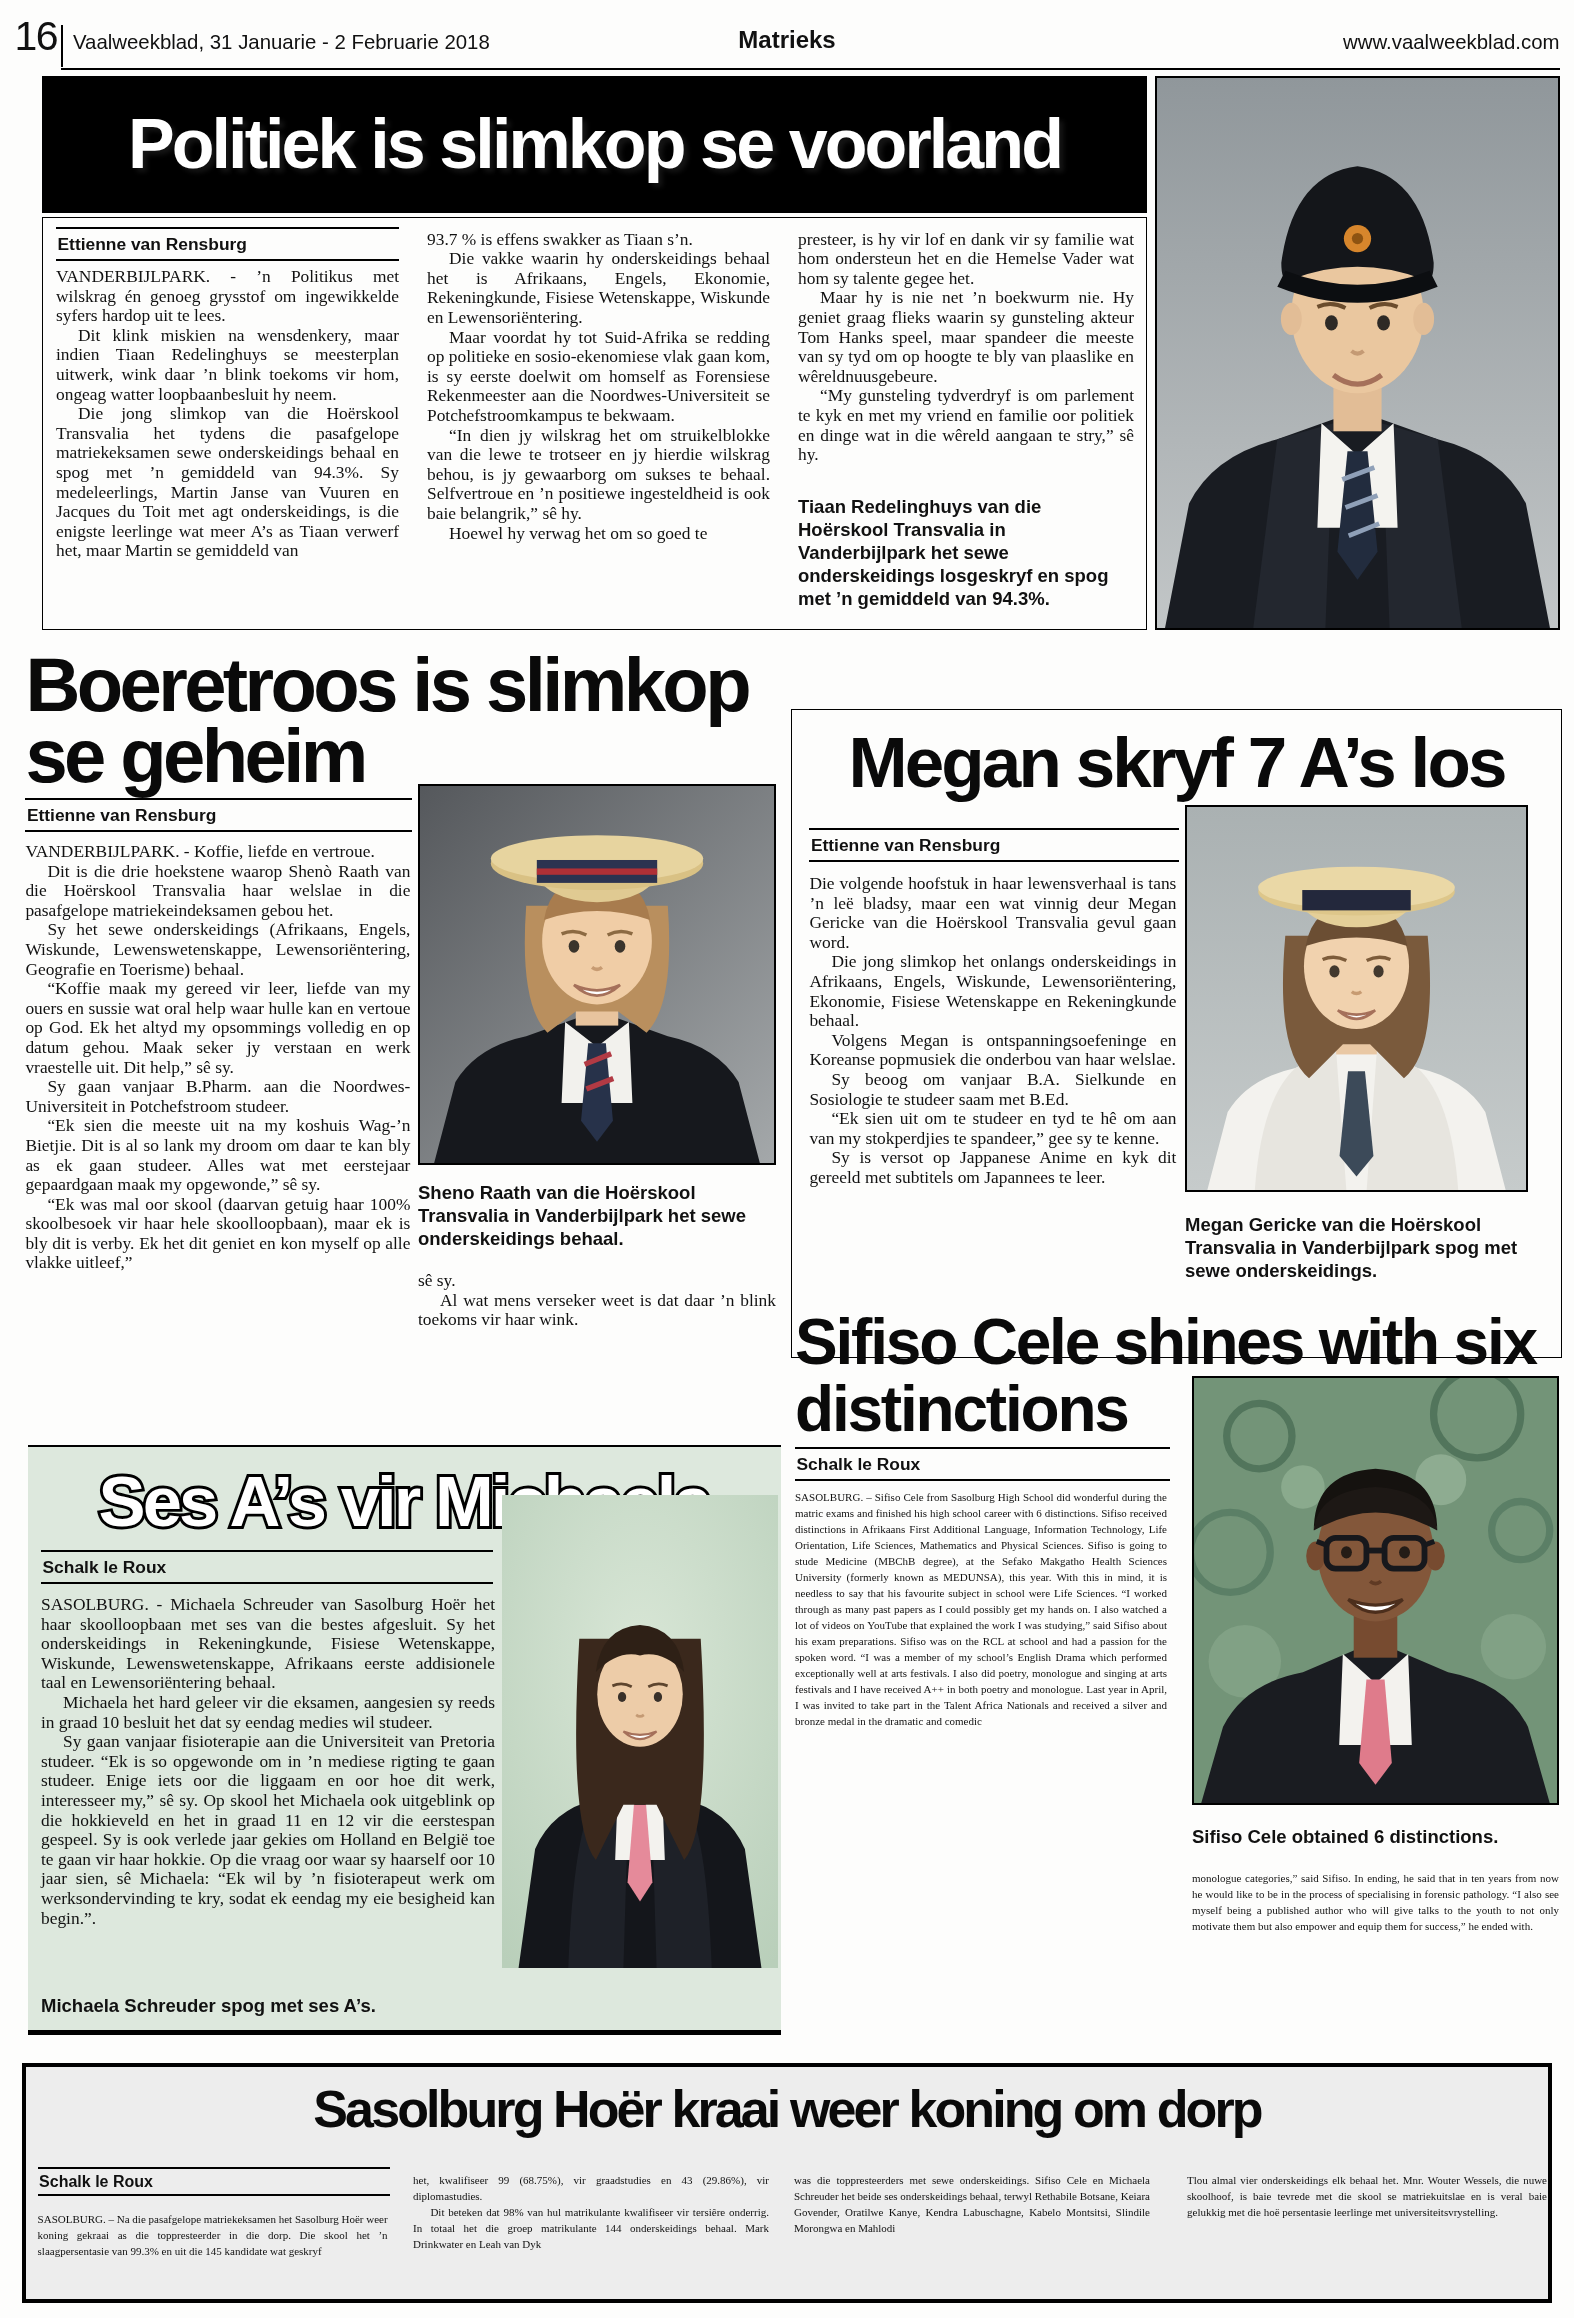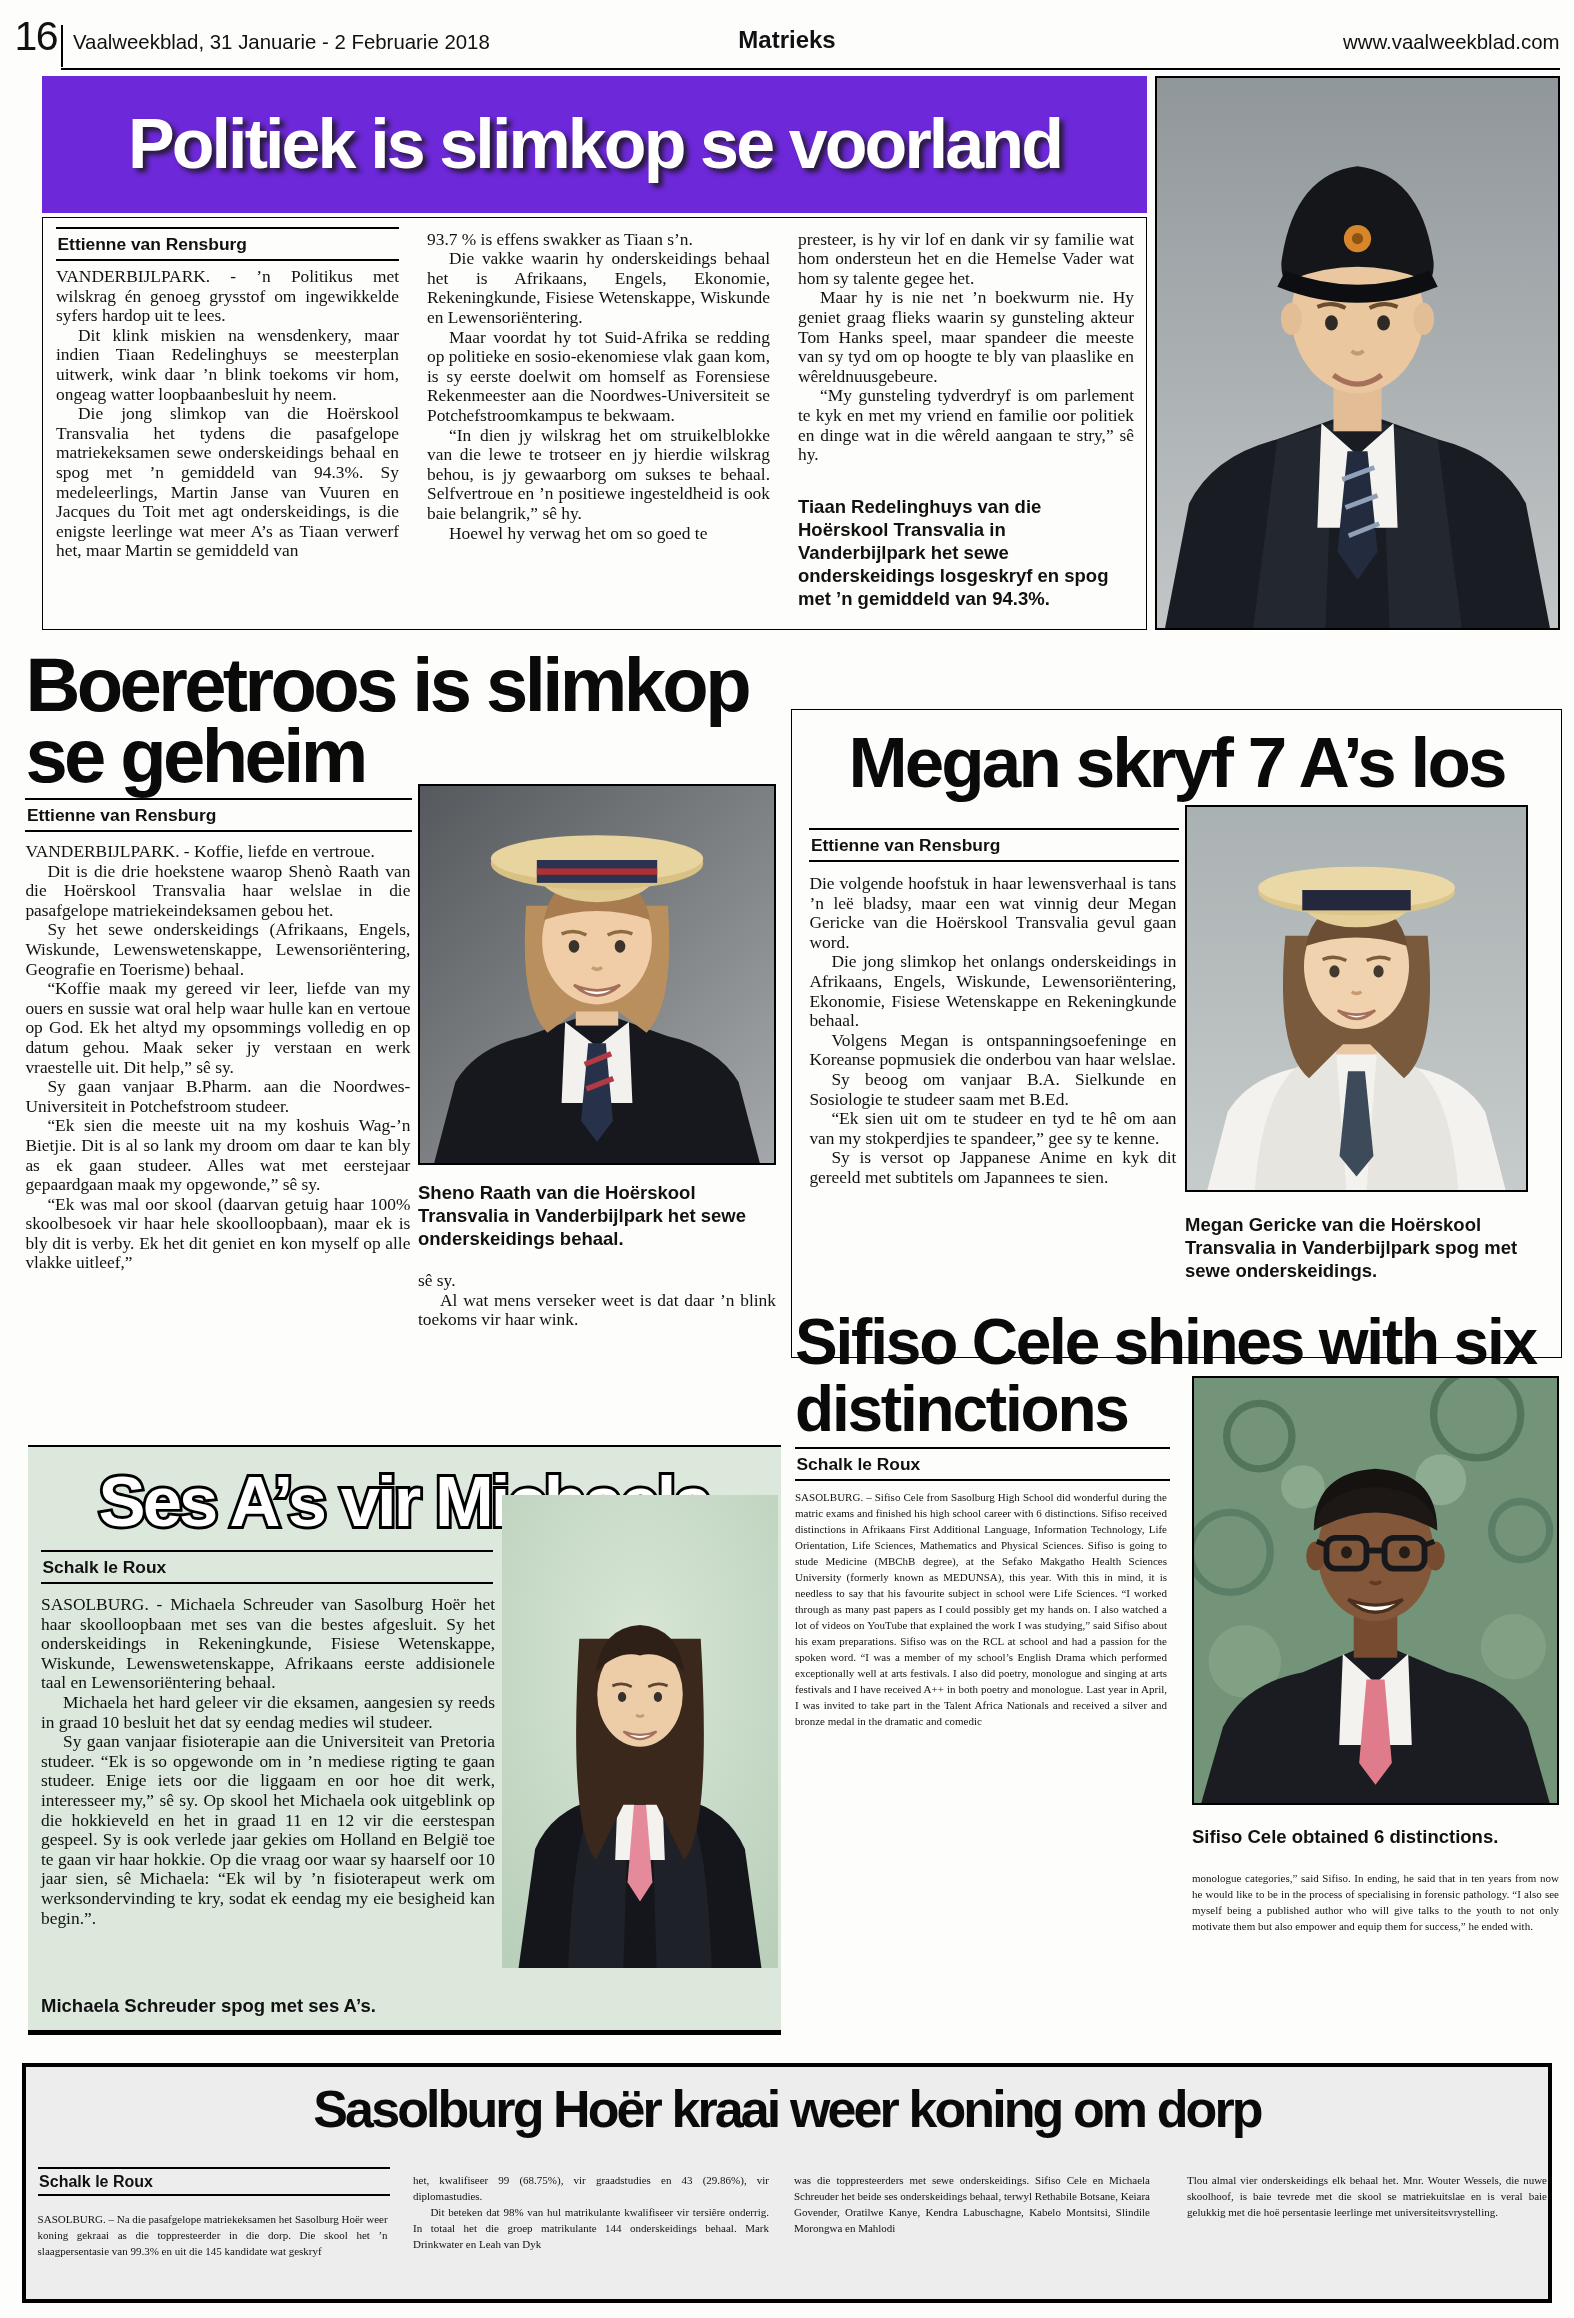--- a/index.html
+++ b/index.html
@@ -41,21 +41,21 @@
 
 <div class="page">
 
   <div class="abs pagenum" style="left:14.5px; top:13px;">16</div>
   <div class="abs rule" style="left:61px; top:25px; width:2.2px; height:42px;"></div>
   <div class="abs masthead" style="left:73px; top:30.5px;">Vaalweekblad, 31 Januarie - 2 Februarie 2018</div>
   <div class="abs section-lbl" style="left:0; top:26px; width:1574px; text-align:center;">Matrieks</div>
   <div class="abs website" style="right:14.5px; top:30.5px;">www.vaalweekblad.com</div>
   <div class="abs rule" style="left:61px; top:68px; width:1499px; height:2.2px;"></div>
 
-  <div class="abs" style="left:42px; top:76px; width:1105px; height:137px; background:#6d28d9;">
+  <div class="abs" style="left:42px; top:76px; width:1105px; height:137px; background:#000000;">
     <div class="headline banner-title" style="font-size:70px; line-height:137px; text-align:center;">Politiek is slimkop se voorland</div>
   </div>
   <div class="abs" style="left:42px; top:217px; width:1105px; height:413px; border:1.5px solid #000; box-sizing:border-box;">
     <div class="abs" style="left:13px; top:8.7px; width:343px;">
       <div class="byline">Ettienne van Rensburg</div>
       <div class="serif-body" style="margin-top:5.8px;">
           <p>VANDERBIJLPARK. - ’n Politikus met wilskrag én genoeg grysstof om ingewikkelde syfers hardop uit te lees.</p>
           <p>Dit klink miskien na wensdenkery, maar indien Tiaan Redelinghuys se meesterplan uitwerk, wink daar ’n blink toekoms vir hom, ongeag watter loopbaanbesluit hy neem.</p>
           <p>Die jong slimkop van die Hoërskool Transvalia het tydens die pasafgelope matriekeksamen sewe onderskeidings behaal en spog met ’n gemiddeld van 94.3%. Sy medeleerlings, Martin Janse van Vuuren en Jacques du Toit met agt onderskeidings, is die enigste leerlinge wat meer A’s as Tiaan verwerf het, maar Martin se gemiddeld van</p>
         </div>
@@ -163,21 +163,21 @@
 
   <div class="abs" style="left:791px; top:709px; width:771px; height:649px; border:1.5px solid #000; box-sizing:border-box;">
     <div class="headline" style="font-size:71px; line-height:80px; text-align:center; margin-top:13px;">Megan skryf 7 A’s los</div>
     <div class="abs byline" style="left:17.4px; top:118px; width:367px;">Ettienne van Rensburg</div>
     <div class="abs serif-body" style="left:17.4px; top:164px; width:367px;">
         <p>Die volgende hoofstuk in haar lewensverhaal is tans ’n leë bladsy, maar een wat vinnig deur Megan Gericke van die Hoërskool Transvalia gevul gaan word.</p>
         <p>Die jong slimkop het onlangs onderskeidings in Afrikaans, Engels, Wiskunde, Lewensoriëntering, Ekonomie, Fisiese Wetenskappe en Rekeningkunde behaal.</p>
         <p>Volgens Megan is ontspanningsoefeninge en Koreanse popmusiek die onderbou van haar welslae.</p>
         <p>Sy beoog om vanjaar B.A. Sielkunde en Sosiologie te studeer saam met B.Ed.</p>
         <p>“Ek sien uit om te studeer en tyd te hê om aan van my stokperdjies te spandeer,” gee sy te kenne.</p>
-        <p>Sy is versot op Jappanese Anime en kyk dit gereeld met subtitels om Japannees te sien.</p>
+        <p>Sy is versot op Jappanese Anime en kyk dit gereeld met subtitels om Japannees te leer.</p>
       </div>
     <div class="abs photo" style="left:393px; top:95px; width:343px; height:387px;">
       <svg viewBox="0 0 100 113" preserveAspectRatio="none">
         <defs>
           <linearGradient id="mb" x1="0" y1="0" x2="0" y2="1">
             <stop offset="0" stop-color="#aab1b2"></stop>
               <stop offset="1" stop-color="#c6cbcb"></stop>
           </linearGradient>
         </defs>
         <rect x="0" y="0" width="100" height="113" fill="url(#mb)"></rect>

